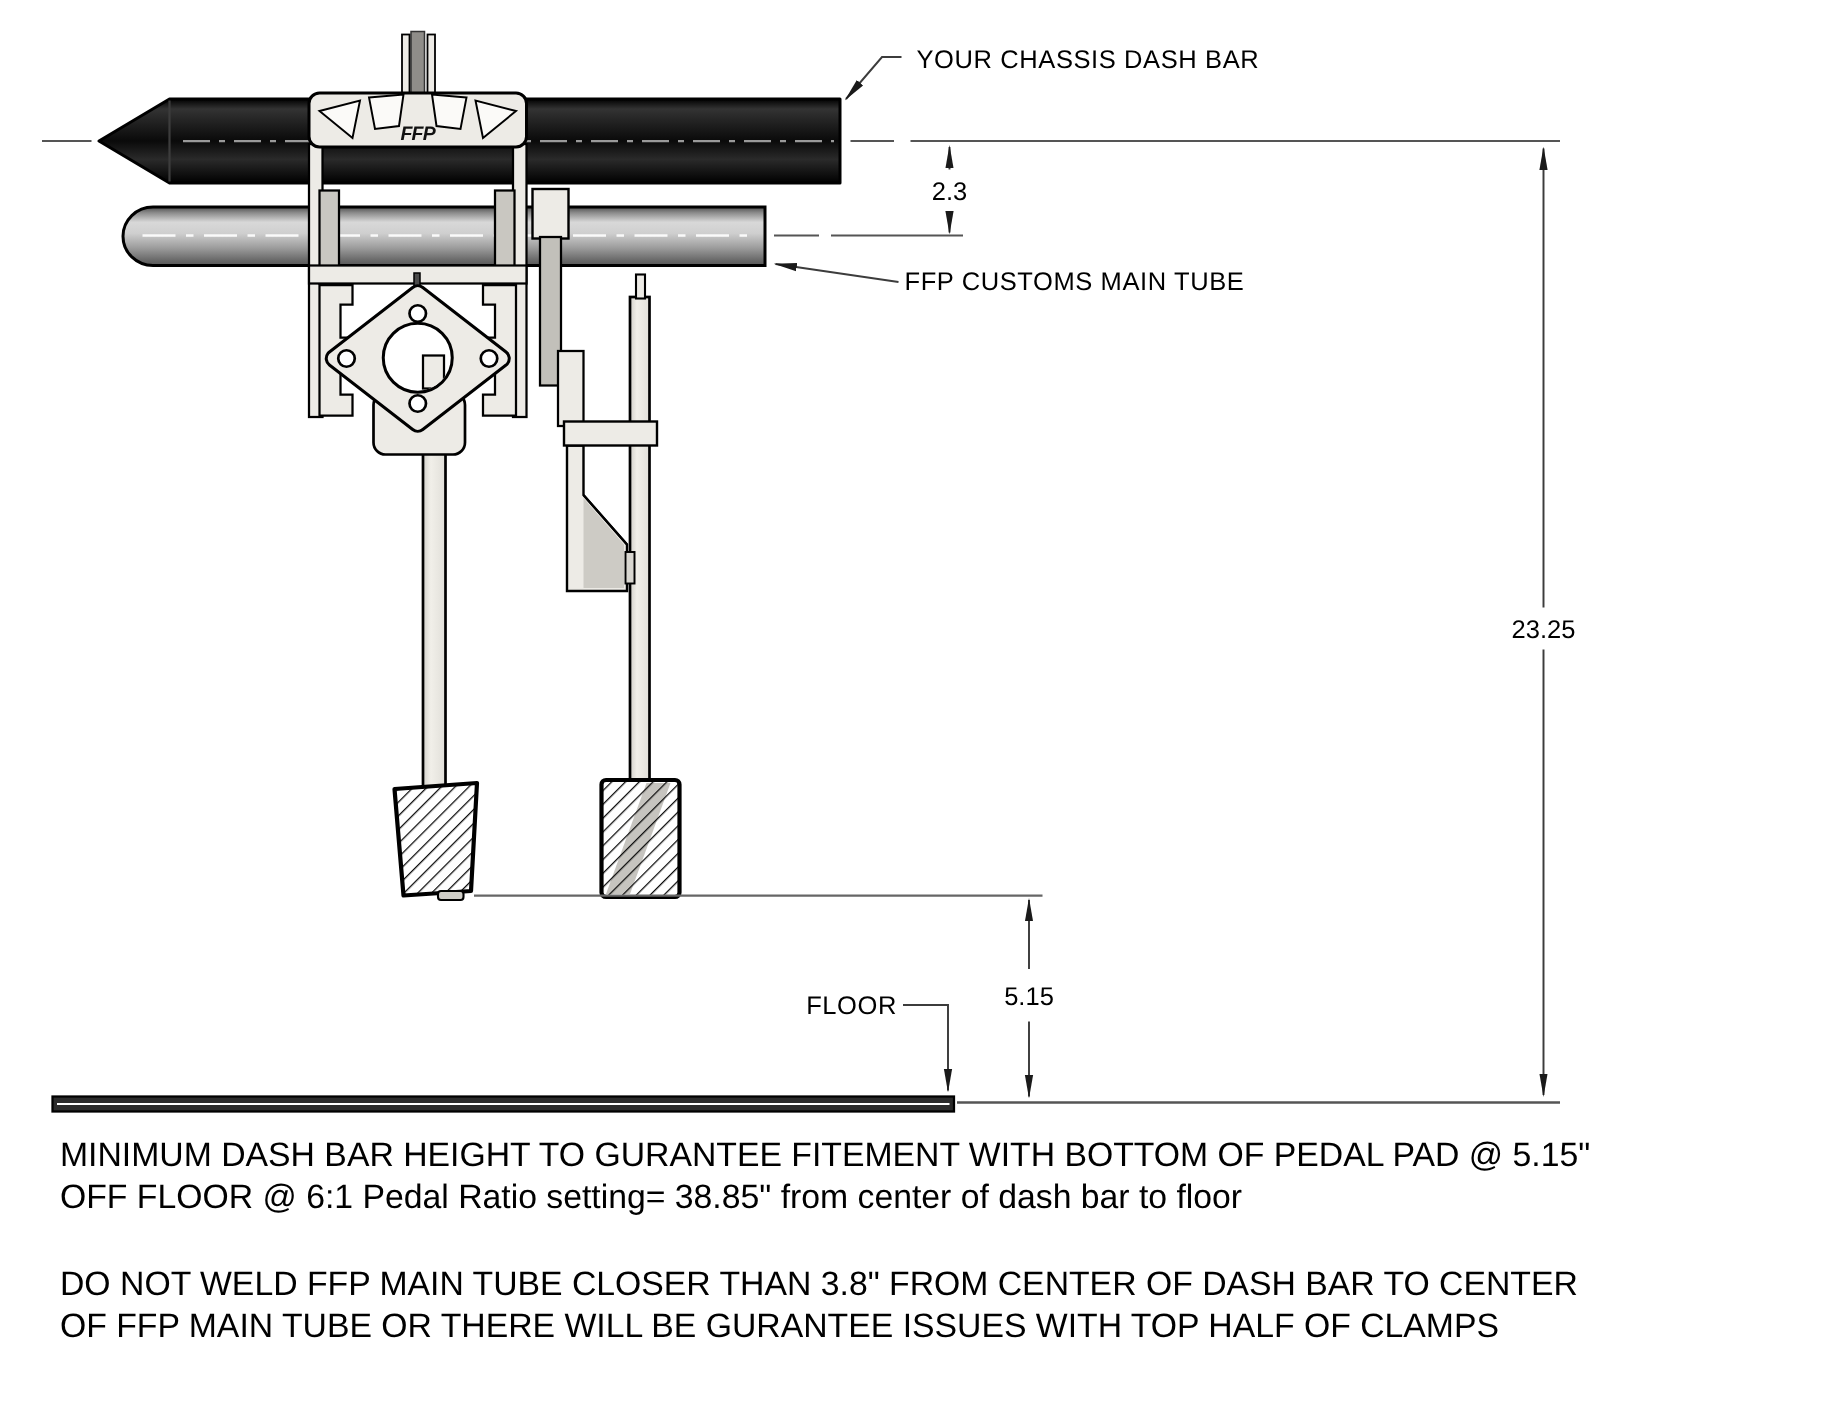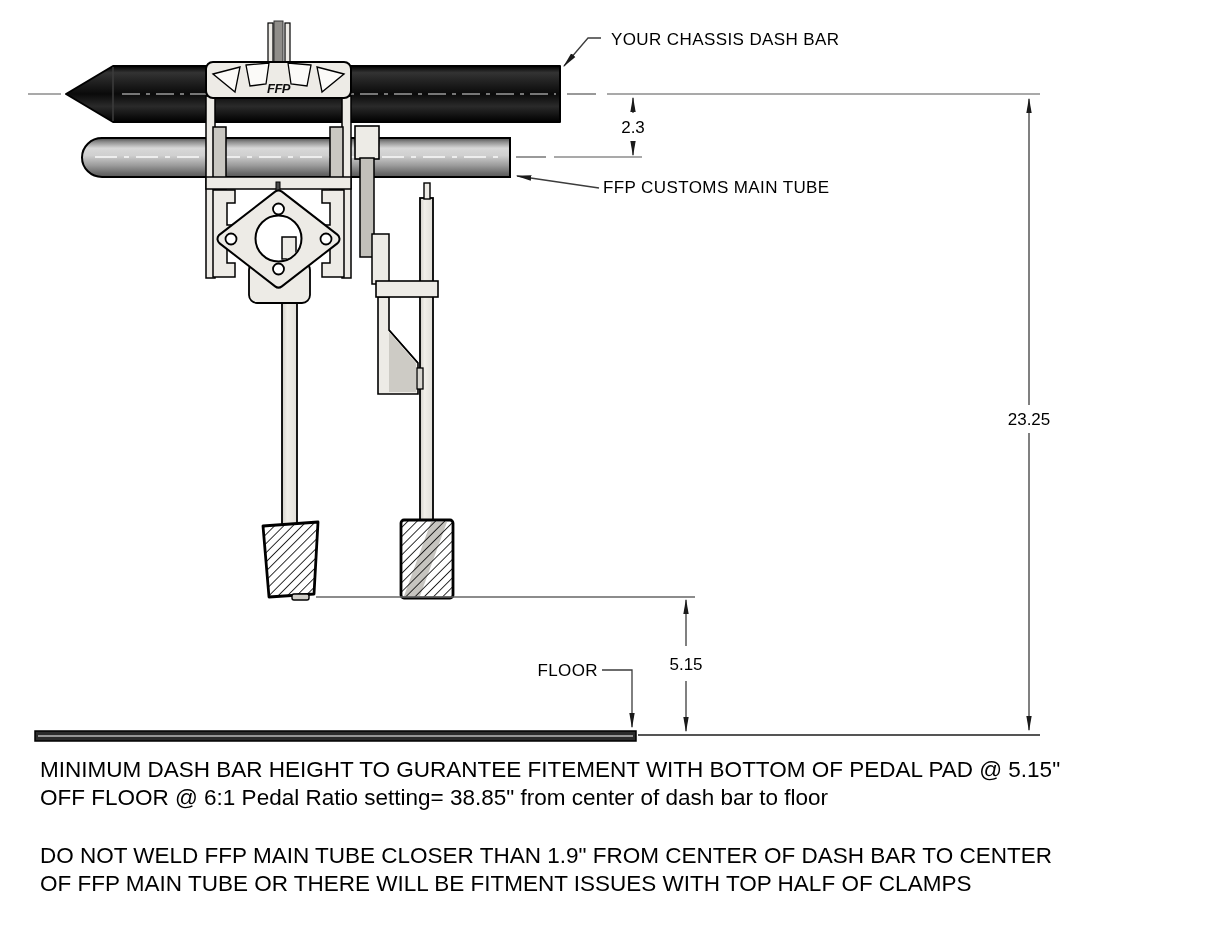--- a/index.html
+++ b/index.html
@@ -180,18 +180,18 @@
     <text class="lbl" x="598" y="676" text-anchor="end">FLOOR</text>
   </g>
 </svg>
 
 <div class="notes" style="top:756px;">
   <div class="note-block">
     <div class="note-line">MINIMUM DASH BAR HEIGHT TO GURANTEE FITEMENT WITH BOTTOM OF PEDAL PAD @ 5.15"</div>
     <div class="note-line">OFF FLOOR @ 6:1 Pedal Ratio setting= 38.85" from center of dash bar to floor</div>
   </div>
   <div class="note-block">
-    <div class="note-line">DO NOT WELD FFP MAIN TUBE CLOSER THAN 1.9" FROM CENTER OF DASH BAR TO CENTER</div>
-    <div class="note-line">OF FFP MAIN TUBE OR THERE WILL BE FITMENT ISSUES WITH TOP HALF OF CLAMPS</div>
+    <div class="note-line">DO NOT WELD FFP MAIN TUBE CLOSER THAN 3.8" FROM CENTER OF DASH BAR TO CENTER</div>
+    <div class="note-line">OF FFP MAIN TUBE OR THERE WILL BE GURANTEE ISSUES WITH TOP HALF OF CLAMPS</div>
   </div>
 </div>
 
 </div>
 
 </body></html>

